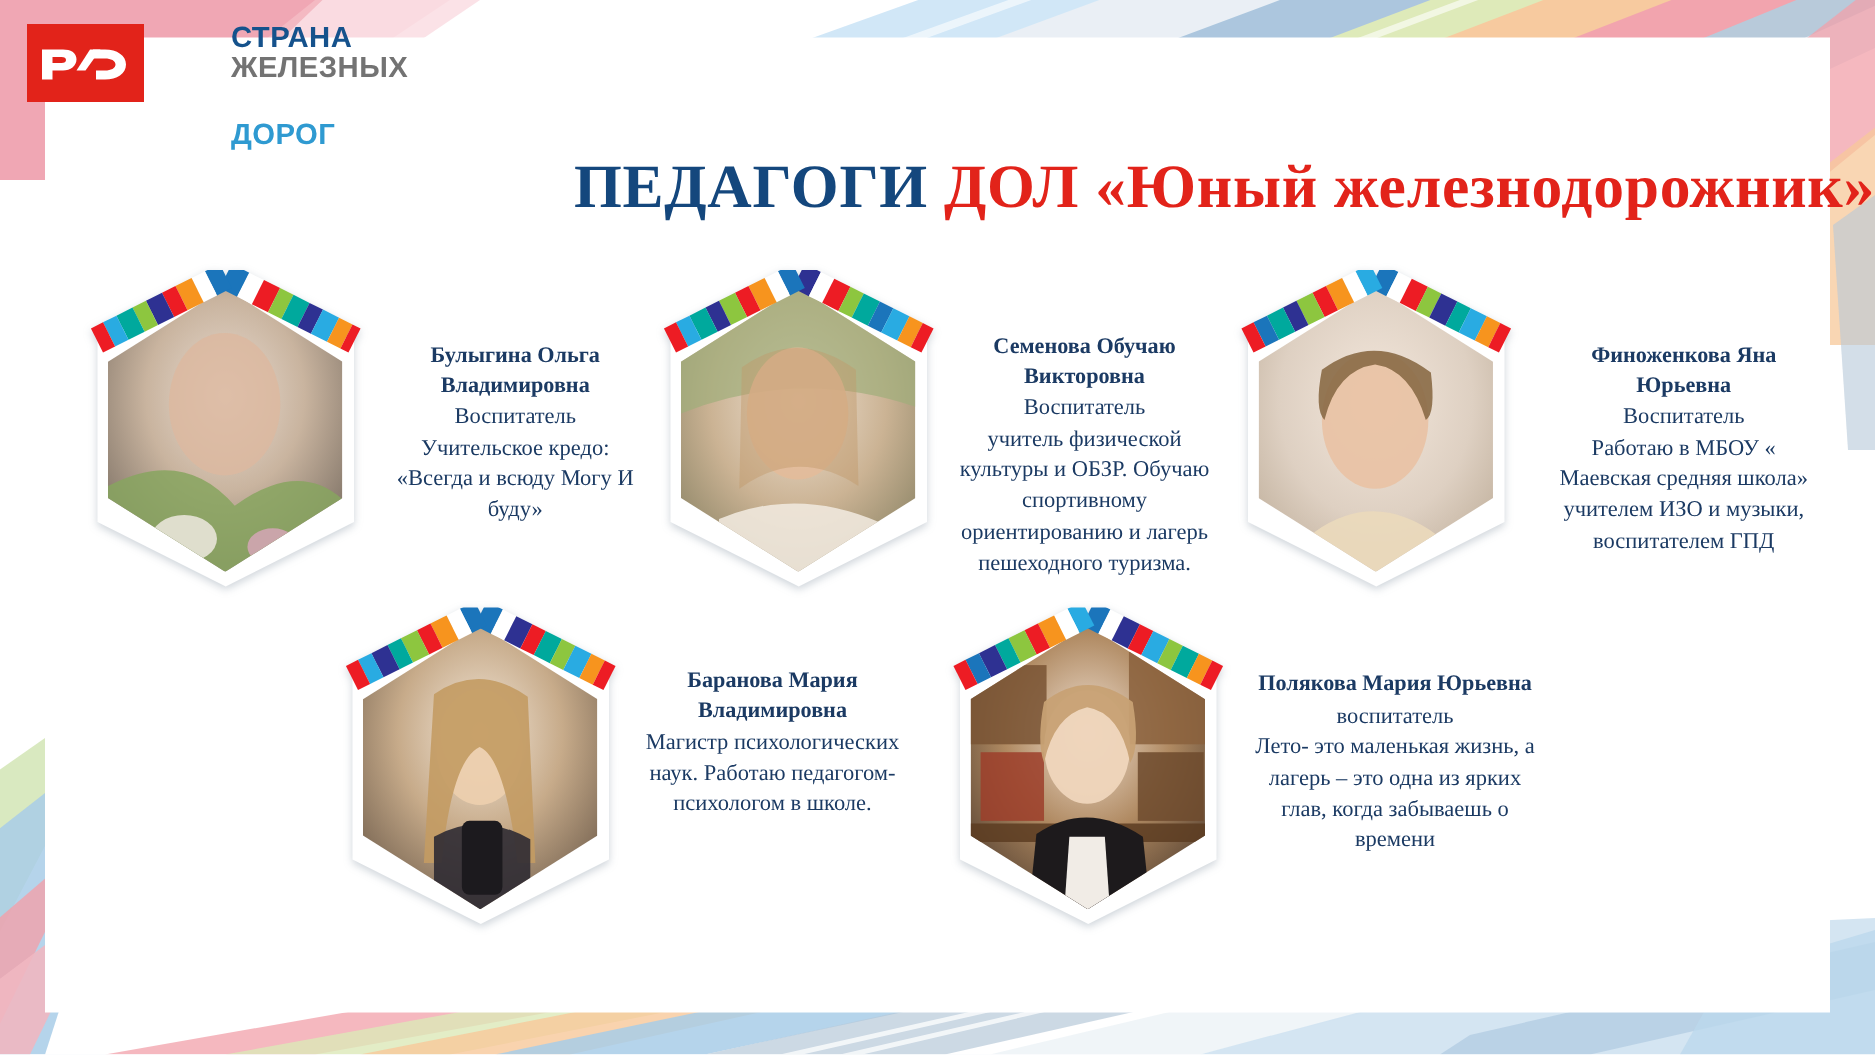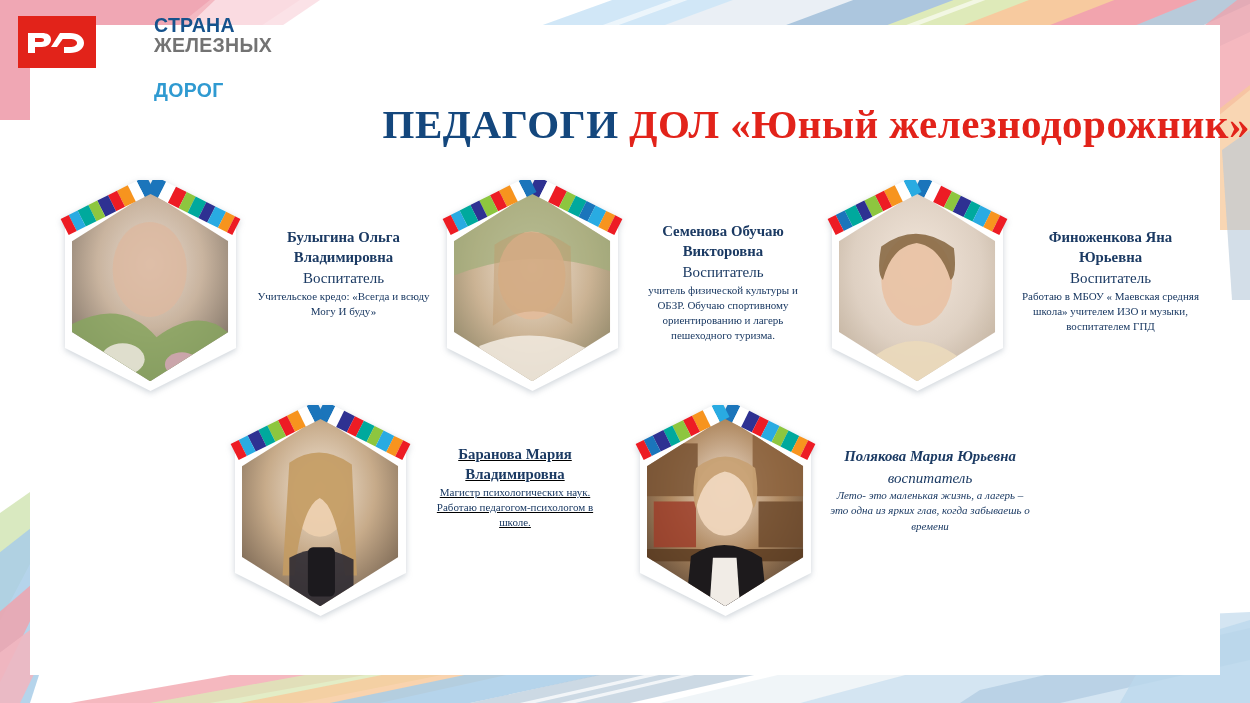--- a/index.html
+++ b/index.html
@@ -59,21 +59,21 @@
 
   
   .ptext{
     color:#1b3a63;text-align:center;
     font-family:"Liberation Serif",serif;
     font-size:14.5px;line-height:1.38;
     padding-top:6px;
   }
   .pname{font-weight:bold;font-size:14.8px;line-height:1.32;margin-bottom:1px;}
   .prole{font-size:15px;}
-  .pdesc{font-size:11px;}
+  .pdesc{font-size:15px;}
 
   .clr-shadow{filter:drop-shadow(0 2px 3px rgba(90,110,130,.30));}
 </style>
 </head>
 <body>
 
 <div id="slide">
 
   <div class="bg-layer">
     <svg width="1250" height="703" viewBox="0 0 1250 703">
@@ -310,31 +310,31 @@
               <rect x="33" y="-9" width="10" height="18" fill="#ed1c24"></rect>
               <rect x="43" y="-9" width="12" height="18" fill="#8dc63f"></rect>
               <rect x="55" y="-9" width="10" height="18" fill="#2e3192"></rect>
               <rect x="65" y="-9" width="12" height="18" fill="#00a99d"></rect>
               <rect x="77" y="-9" width="10" height="18" fill="#1b75bb"></rect>
               <rect x="87" y="-9" width="9" height="18" fill="#ed1c24"></rect>
             </g>
           </g>
         </svg>
       </div>
-      <div class="ptext" style="width:185px;margin-left:8px;padding-top:48px;">
+      <div class="ptext" style="width:185px;margin-left:20px;padding-top:48px;">
         <div class="pname">Финоженкова Яна Юрьевна</div>
         <div class="prole">Воспитатель</div>
         <div class="pdesc">Работаю в МБОУ « Маевская средняя школа» учителем ИЗО и музыки, воспитателем ГПД</div>
       </div>
     </div>
   </div>
 
   <div class="row row-bottom" style="z-index:10">
 
-    <div class="person" style="margin-left:228px;width:400px;text-decoration:underline;">
+    <div class="person" style="margin-left:228px;width:400px;">
       <div class="hexwrap clr-shadow">
         <svg width="185" height="215" viewBox="0 0 185 215">
           <path d="M92.5,4 L178,47 L178,168 L92.5,211 L7,168 L7,47 Z" fill="#ffffff"></path>
           <g clip-path="url(#hexclip)" transform="translate(14,12) scale(0.845,0.88)">
             <rect x="0" y="0" width="185" height="215" fill="url(#ph4)"></rect>
             <ellipse cx="92" cy="92" rx="34" ry="44" fill="#eccfae" opacity=".95"></ellipse>
             <path d="M56,52 Q92,28 130,54 L136,180 L122,180 Q112,100 92,92 Q70,102 62,180 L48,180 Z" fill="#c39b63" opacity=".9"></path>
             <path d="M56,160 Q92,140 132,162 L132,215 L56,215 Z" fill="#2f2b33" opacity=".9"></path>
             <rect x="78" y="148" width="32" height="56" rx="6" fill="#1c1a1e"></rect>
           </g>
@@ -363,21 +363,21 @@
             </g>
           </g>
         </svg>
       </div>
       <div class="ptext" style="width:180px;margin-left:12px;padding-top:40px;">
         <div class="pname">Баранова Мария Владимировна</div>
         <div class="pdesc">Магистр психологических наук. Работаю педагогом-психологом в школе.</div>
       </div>
     </div>
 
-    <div class="person" style="margin-left:5px;width:400px;font-style:italic;">
+    <div class="person" style="margin-left:5px;width:400px;">
       <div class="hexwrap clr-shadow">
         <svg width="185" height="215" viewBox="0 0 185 215">
           <path d="M92.5,4 L178,47 L178,168 L92.5,211 L7,168 L7,47 Z" fill="#ffffff"></path>
           <g clip-path="url(#hexclip)" transform="translate(14,12) scale(0.845,0.88)">
             <rect x="0" y="0" width="185" height="215" fill="url(#ph5)"></rect>
             <g opacity=".85">
               <rect x="0" y="30" width="60" height="60" fill="#7a5434"></rect>
               <rect x="125" y="20" width="60" height="70" fill="#8a613c"></rect>
               <rect x="8" y="96" width="50" height="52" fill="#9d3f2b"></rect>
               <rect x="132" y="96" width="52" height="52" fill="#6e4a2d"></rect>

